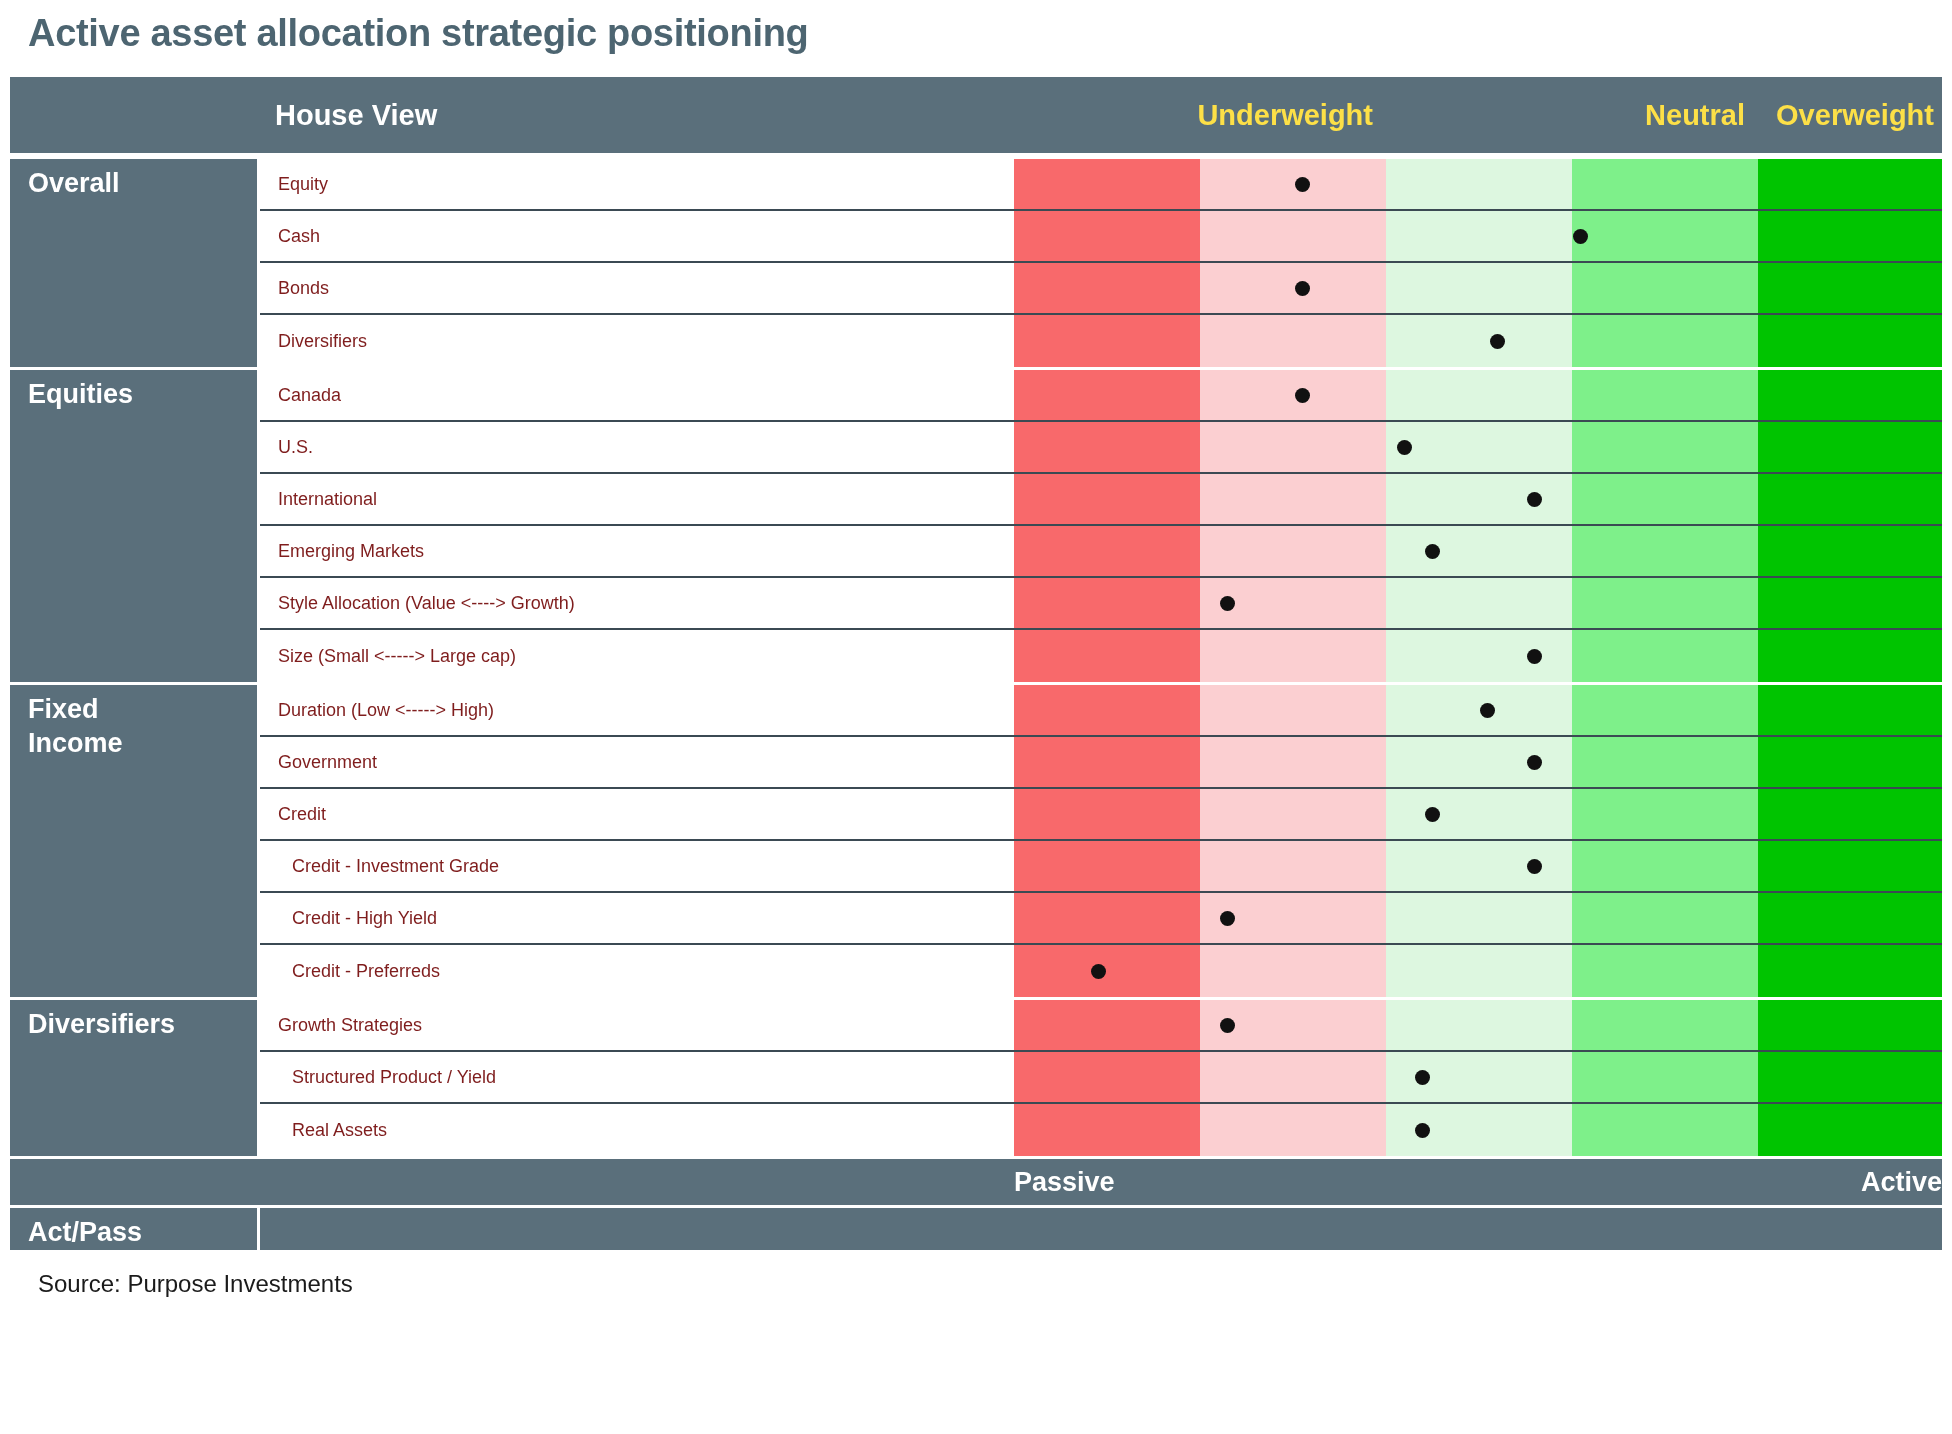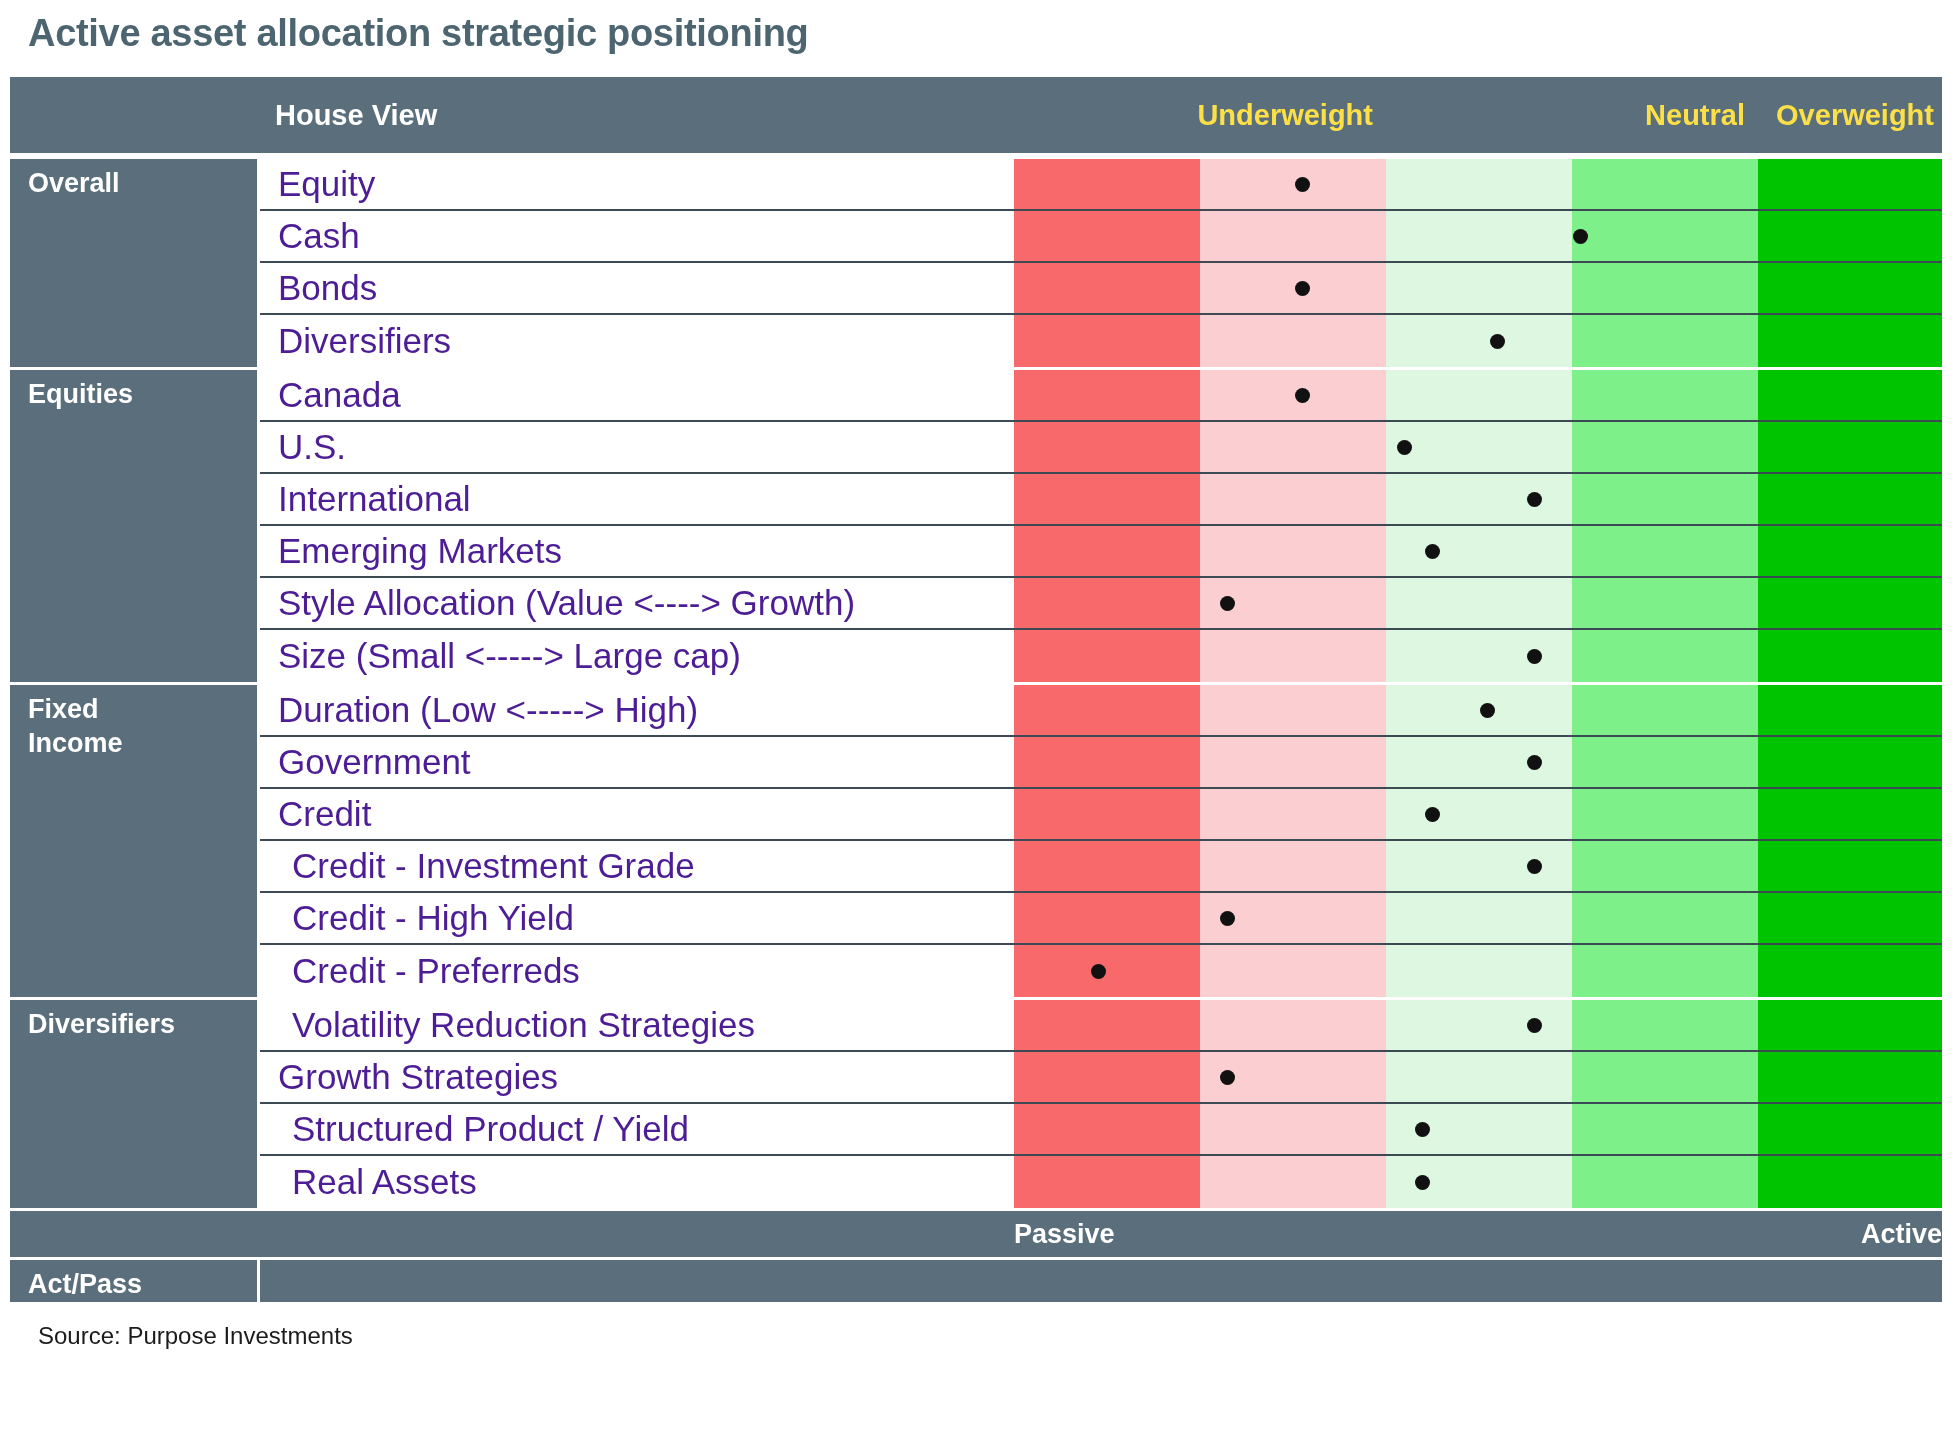--- a/index.html
+++ b/index.html
@@ -86,22 +86,22 @@
     height: 52px;
     box-sizing: border-box;
     border-bottom: 2px solid #3b4a53;
     background: #ffffff;
   }
   .drow:last-child { border-bottom: none; }
   .dlabel {
     flex: 0 0 754px;
     width: 754px;
     box-sizing: border-box;
-    font-size: 35px;
-    color: #4c1d95;
+    font-size: 18px;
+    color: #7f1d1d;
     padding-left: 18px;
     display: flex;
     align-items: center;
     background: #ffffff;
     border-right: 0;
   }
   .dlabel.indent { padding-left: 32px; }
   .dscale { flex: 1 1 auto; display: flex; }
   .dot {
     position: absolute;
@@ -399,33 +399,20 @@
                 </div>
                 <div class="dot" style="left: 9%;"></div>
               </div>
             </div>
           </div>
         </div>
         <div class="section">
           <div class="catwrap">Diversifiers</div>
           <div class="section-rows">
             <div class="drow">
-              <div class="dlabel indent">Volatility Reduction Strategies</div>
-              <div style="position: relative; flex: 1 1 auto; display: flex;">
-                <div class="dscale" style="flex: 1 1 auto;">
-                  <div class="seg s1"></div>
-                  <div class="seg s2"></div>
-                  <div class="seg s3"></div>
-                  <div class="seg s4"></div>
-                  <div class="seg s5"></div>
-                </div>
-                <div class="dot" style="left: 56%;"></div>
-              </div>
-            </div>
-            <div class="drow">
               <div class="dlabel">Growth Strategies</div>
               <div style="position: relative; flex: 1 1 auto; display: flex;">
                 <div class="dscale" style="flex: 1 1 auto;">
                   <div class="seg s1"></div>
                   <div class="seg s2"></div>
                   <div class="seg s3"></div>
                   <div class="seg s4"></div>
                   <div class="seg s5"></div>
                 </div>
                 <div class="dot" style="left: 23%;"></div>

